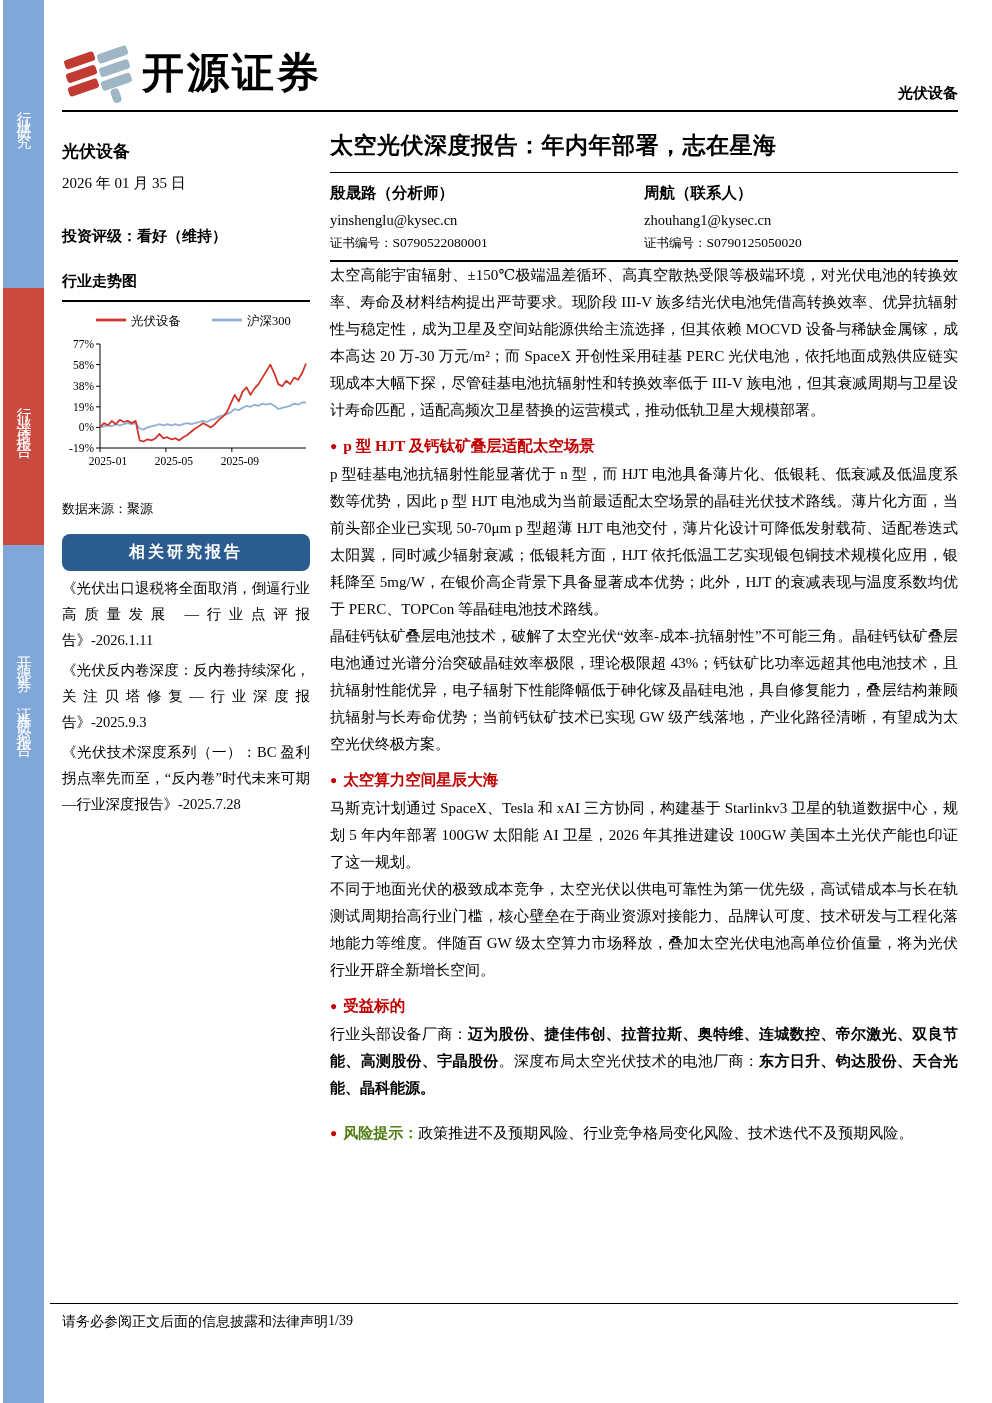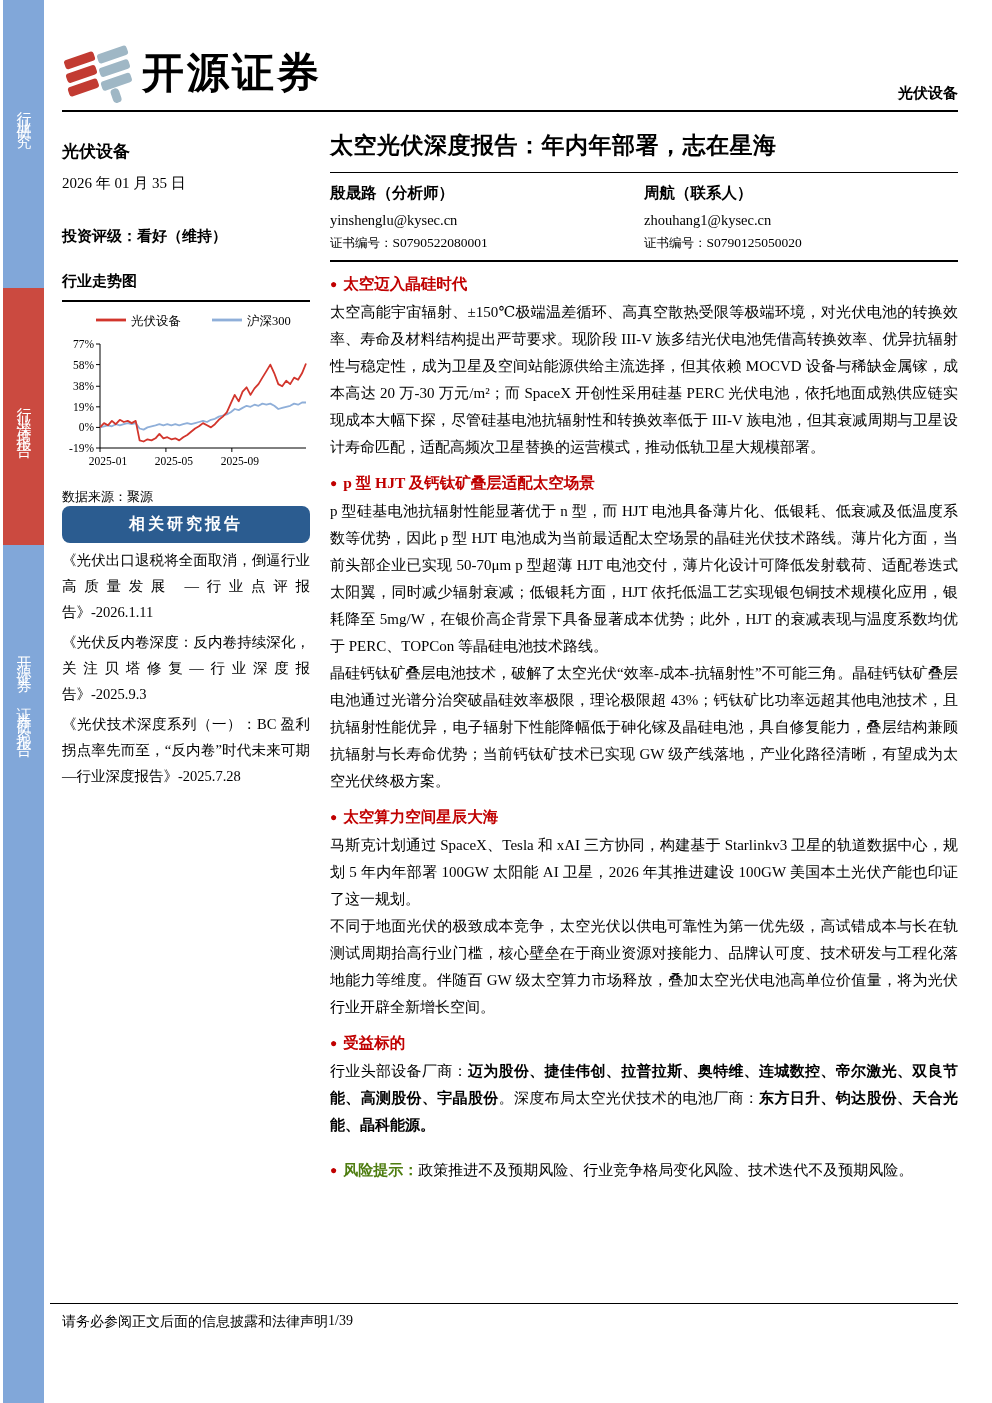--- a/index.html
+++ b/index.html
@@ -37,23 +37,23 @@
   .columns { display:flex; gap:20px; }
   .col-left { width:248px; flex:none; }
   .col-right { flex:1; min-width:0; }
 
   
   .lc-industry { margin-top:28px; font-size:17px; font-weight:bold; }
   .lc-date { margin-top:11px; font-size:15px; }
   .lc-rating { margin-top:34px; font-size:15px; font-weight:bold; }
   .lc-trend-title { margin-top:26px; font-size:15px; font-weight:bold; margin-bottom:9px; }
   .chart { display:block; margin-top:4px; }
-  .lc-source { font-size:13px; margin-top:8px; }
+  .lc-source { font-size:13px; margin-top:20px; }
   .related-box {
-    height:37px; background:#2B5C90; border-radius:8px;
+    margin-top:16px; height:37px; background:#2B5C90; border-radius:8px;
     color:#fff; font-size:16px; font-weight:bold; letter-spacing:3px;
     display:flex; align-items:center; justify-content:center;
   }
   .report-item { margin-top:4px; font-size:14.5px; line-height:26px; text-align:justify; cursor:pointer; }
   .report-item:first-of-type { margin-top:14px; }
 
   
   .title { margin-top:18px; font-size:23px; font-weight:bold; letter-spacing:0.5px; line-height:32px; }
   .subtitle { margin-top:20px; text-align:right; font-size:18px; font-weight:bold; letter-spacing:1px; }
   .rule-thin.sub { margin-top:10px; }
@@ -172,21 +172,20 @@
           </div>
           <div class="analyst">
             <div class="a-name">周航（联系人）</div>
             <div class="a-email">zhouhang1@kysec.cn</div>
             <div class="a-cert"><span>证书编号：</span><span class="cert-no">S0790125050020</span></div>
           </div>
         </div>
         <div class="rule-thick"></div>
 
         <div class="sections">
-          <div class="sec-h">太空迈入晶硅时代</div>
           <p class="sec-p">太空高能宇宙辐射、±150℃极端温差循环、高真空散热受限等极端环境，对光伏电池的转换效率、寿命及材料结构提出严苛要求。现阶段 III-V 族多结光伏电池凭借高转换效率、优异抗辐射性与稳定性，成为卫星及空间站能源供给主流选择，但其依赖 MOCVD 设备与稀缺金属镓，成本高达 20 万-30 万元/m²；而 SpaceX 开创性采用硅基 PERC 光伏电池，依托地面成熟供应链实现成本大幅下探，尽管硅基电池抗辐射性和转换效率低于 III-V 族电池，但其衰减周期与卫星设计寿命匹配，适配高频次卫星替换的运营模式，推动低轨卫星大规模部署。</p>
 
           <div class="sec-h">p 型 HJT 及钙钛矿叠层适配太空场景</div>
           <p class="sec-p">p 型硅基电池抗辐射性能显著优于 n 型，而 HJT 电池具备薄片化、低银耗、低衰减及低温度系数等优势，因此 p 型 HJT 电池成为当前最适配太空场景的晶硅光伏技术路线。薄片化方面，当前头部企业已实现 50-70μm p 型超薄 HJT 电池交付，薄片化设计可降低发射载荷、适配卷迭式太阳翼，同时减少辐射衰减；低银耗方面，HJT 依托低温工艺实现银包铜技术规模化应用，银耗降至 5mg/W，在银价高企背景下具备显著成本优势；此外，HJT 的衰减表现与温度系数均优于 PERC、TOPCon 等晶硅电池技术路线。</p>
           <p class="sec-p">晶硅钙钛矿叠层电池技术，破解了太空光伏“效率-成本-抗辐射性”不可能三角。晶硅钙钛矿叠层电池通过光谱分治突破晶硅效率极限，理论极限超 43%；钙钛矿比功率远超其他电池技术，且抗辐射性能优异，电子辐射下性能降幅低于砷化镓及晶硅电池，具自修复能力，叠层结构兼顾抗辐射与长寿命优势；当前钙钛矿技术已实现 GW 级产线落地，产业化路径清晰，有望成为太空光伏终极方案。</p>
 
           <div class="sec-h">太空算力空间星辰大海</div>
           <p class="sec-p">马斯克计划通过 SpaceX、Tesla 和 xAI 三方协同，构建基于 Starlinkv3 卫星的轨道数据中心，规划 5 年内年部署 100GW 太阳能 AI 卫星，2026 年其推进建设 100GW 美国本土光伏产能也印证了这一规划。</p>
           <p class="sec-p">不同于地面光伏的极致成本竞争，太空光伏以供电可靠性为第一优先级，高试错成本与长在轨测试周期抬高行业门槛，核心壁垒在于商业资源对接能力、品牌认可度、技术研发与工程化落地能力等维度。伴随百 GW 级太空算力市场释放，叠加太空光伏电池高单位价值量，将为光伏行业开辟全新增长空间。</p>
 

